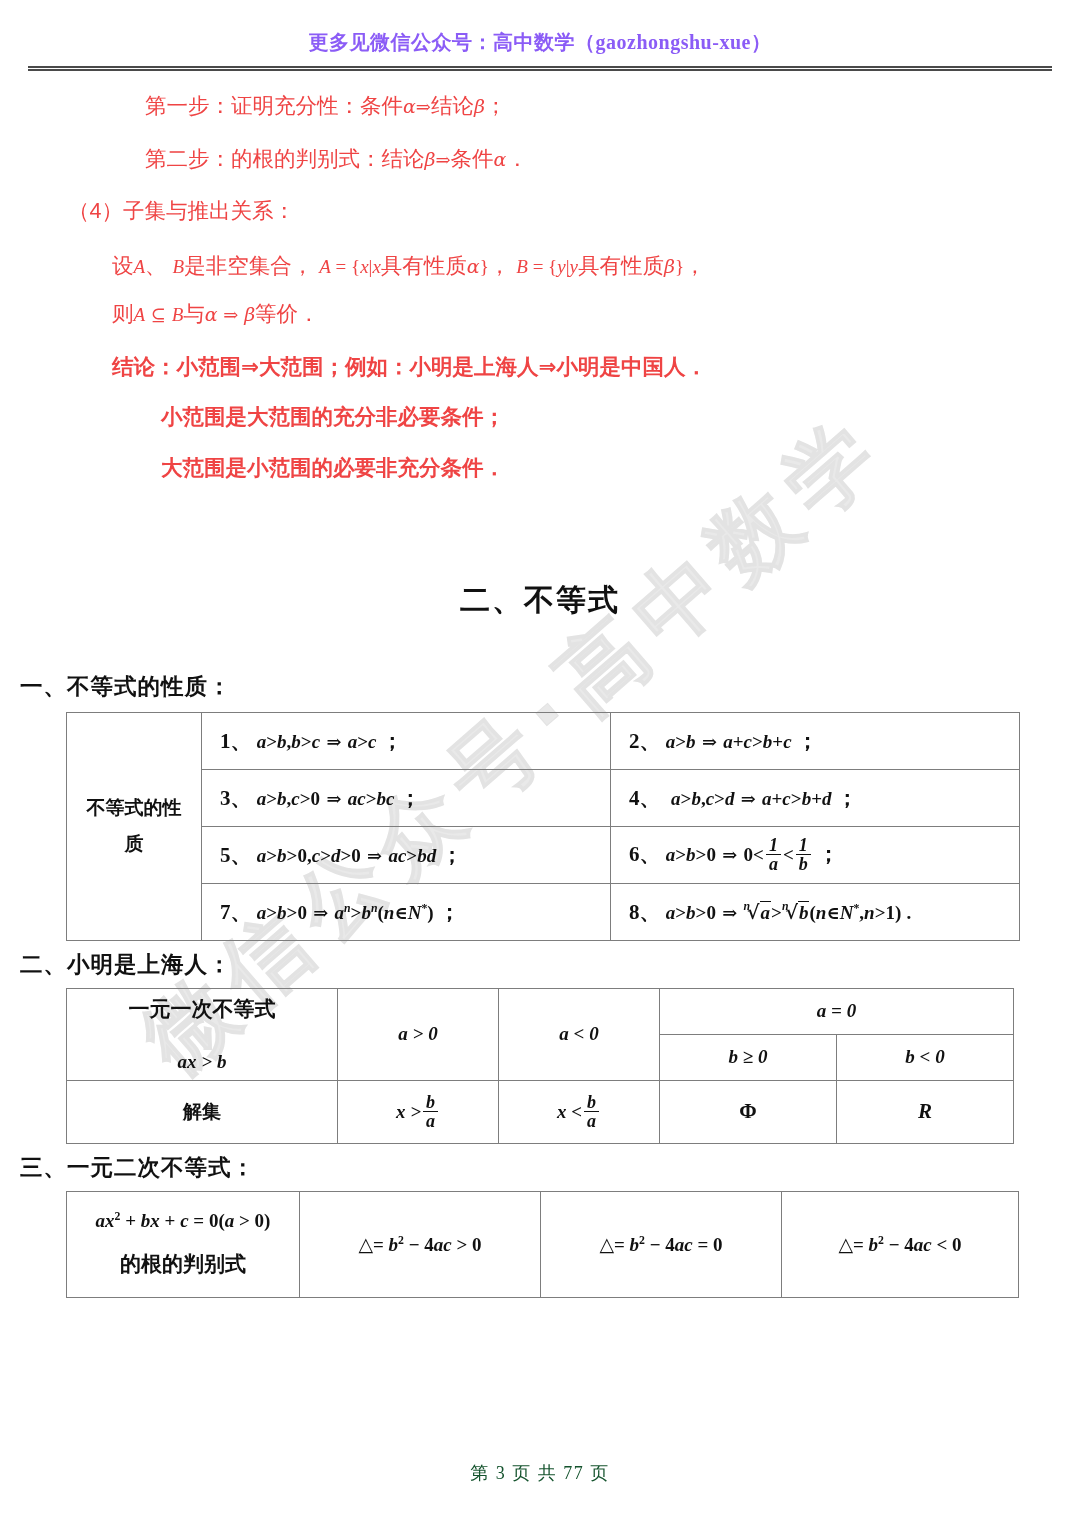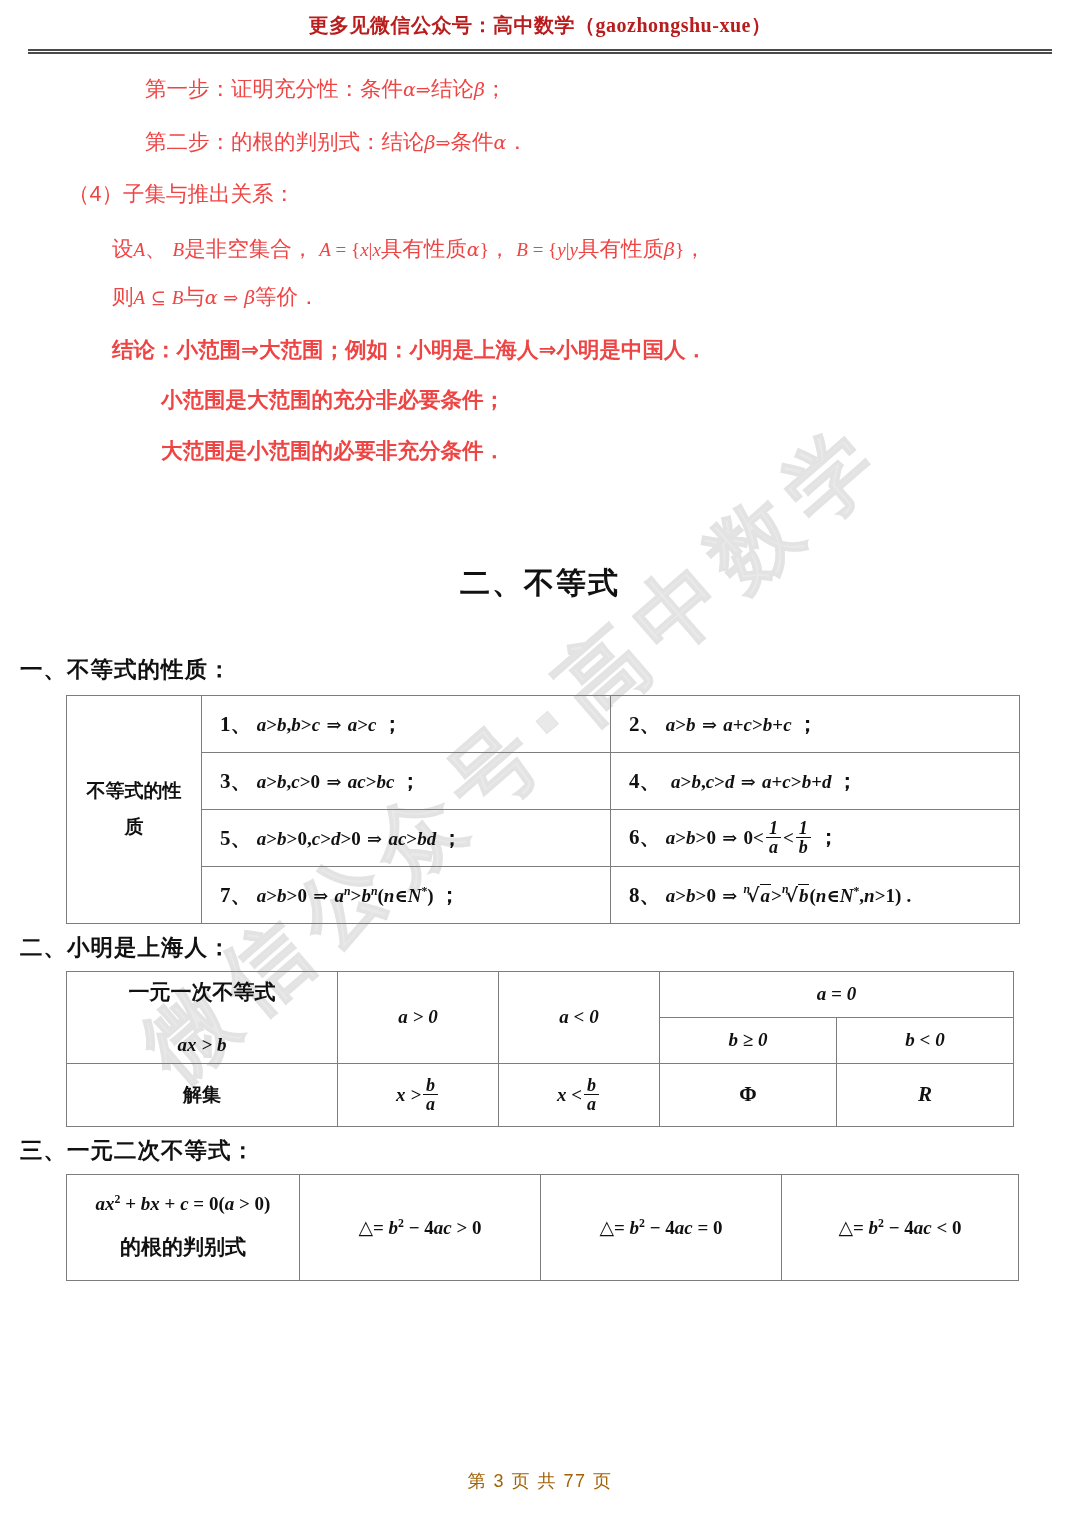--- a/index.html
+++ b/index.html
@@ -36,24 +36,23 @@
   }
 
   .content{position:relative;z-index:2;}
 
   
   .hdr{
     text-align:center;
     font-family:"Liberation Serif","DejaVu Serif",serif;
     font-weight:700;
     font-size:20px;
-    color:#b91c1c;
-    padding-top:4px;
+    color:#8b5cf6;
+    padding-top:29px;
     letter-spacing:0.5px;
-    margin-top:8px;
   }
   .hdr .lat{font-family:"Liberation Serif","DejaVu Serif",serif;}
   .hdr-rule{
     margin:10px 28px 0 28px;
     border-top:2px solid #4a4a4a;
     border-bottom:2px solid #4a4a4a;
     height:1px;
     background:#ffffff;
   }
 
@@ -149,23 +148,23 @@
   .t3 .d1{width:232px;}
   .t3 .d2{width:240px;}
   .t3 .d3{width:240px;}
   .t3 .d4{width:236px;}
 
   .footer{
     position:absolute;
     left:0;right:0;bottom:42px;
     text-align:center;
     font-size:18px;
-    color:#a16207;
+    color:#14532d;
     letter-spacing:1.5px;
-    font-family:Liberation Sans, sans-serif;
+    font-family:Liberation Serif, serif;
   }
   .tri{font-family:"DejaVu Sans","Liberation Sans",sans-serif;font-style:normal;}
 </style>
 </head>
 <body>
 
 <div class="page">
 
   <div class="watermark">
     <div class="wm-text">微信公众号·高中数学</div>

